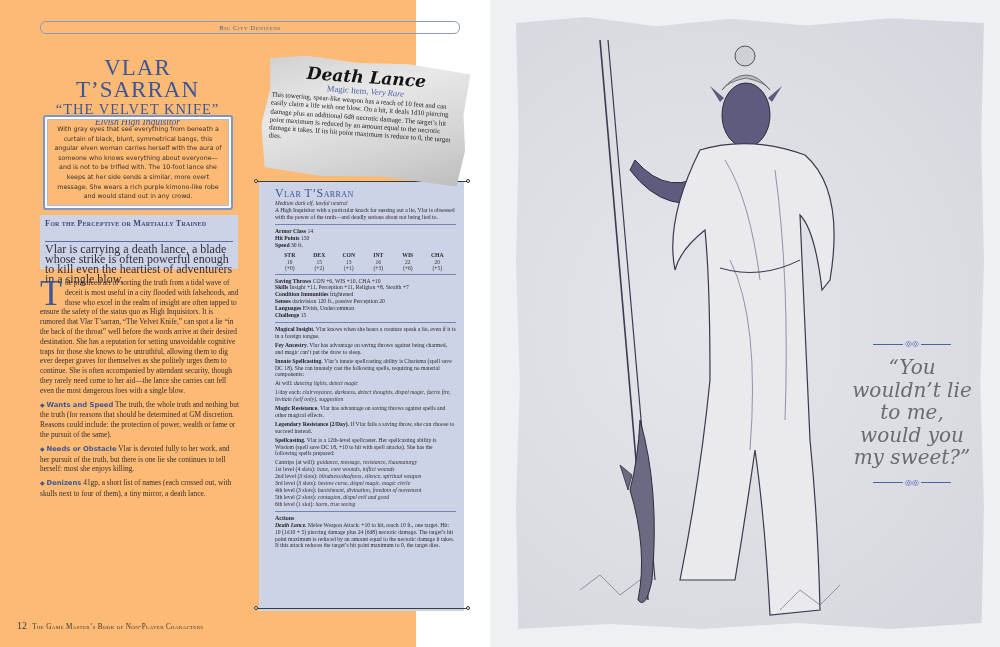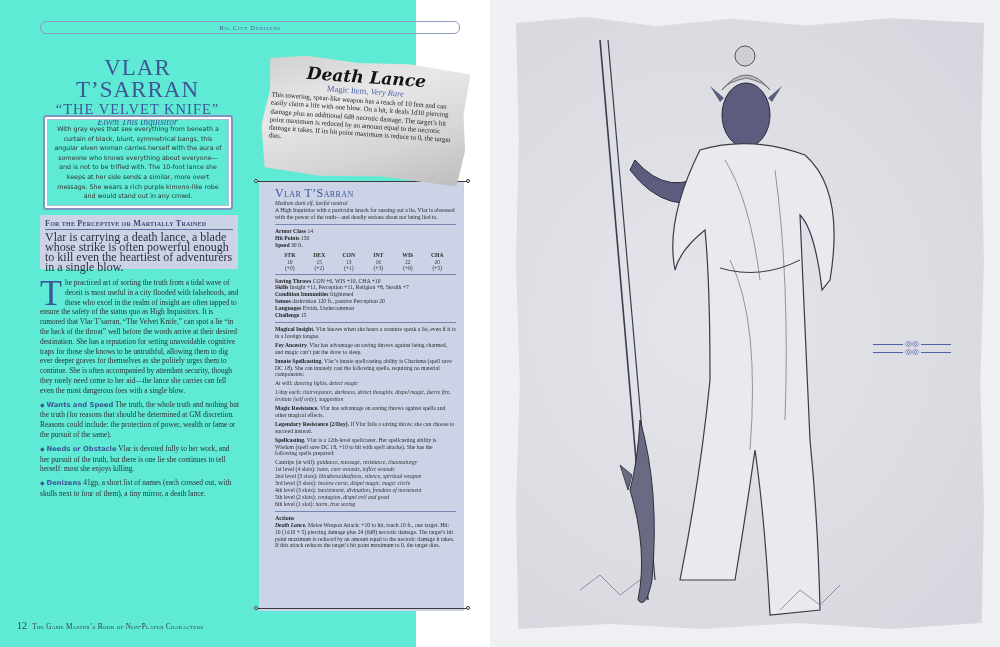--- a/index.html
+++ b/index.html
@@ -1,20 +1,20 @@
 <!DOCTYPE html>
 <html><head>
 <meta charset="utf-8">
 <style>
   * { box-sizing: border-box; margin: 0; padding: 0; }
   html, body { width: 1000px; height: 647px; overflow: hidden; background: #fff; }
   body { font-family: "Liberation Serif", "DejaVu Serif", serif; color: #2a2a2a; position: relative; }
 
   .spread { position: absolute; left: 0; top: 0; width: 1000px; height: 647px; }
-  .left-page { position: absolute; left: 0; top: 0; width: 416px; height: 647px; background: #5eead4; }
+  .left-page { position: absolute; left: 0; top: 0; width: 416px; height: 647px; background: #fdba74; }
   .right-page { position: absolute; left: 490px; top: 0; width: 510px; height: 647px; background: #eef0f3; }
 
   
   .running-header {
     position: absolute; left: 40px; top: 21px; width: 420px; height: 13px;
     border: 1px solid #8b9bbd; border-radius: 6px;
     text-align: center; font-size: 6.6px; letter-spacing: 0.6px; color: #4a6199;
     font-variant: small-caps; line-height: 11px;
   }
 
@@ -30,21 +30,21 @@
     border: 2px solid #8096c0; border-radius: 3px; box-shadow: inset 0 0 0 2px #fff, inset 0 0 0 3px #aebcd9;
     padding: 7px 8px; text-align: center;
     font-family: "DejaVu Sans", sans-serif; font-size: 6.3px; line-height: 9.6px; color: #333;
   }
 
   
   .perc-box {
     position: absolute; left: 40px; top: 215px; width: 198px; height: 54px;
     background: #cdd3e7; padding: 4px 5px;
   }
-  .perc-title { font-variant: small-caps; font-size: 8.2px; font-weight: bold; color: #3d4b75; border-bottom: 1px solid #5b6e9e; padding-bottom: 1px; letter-spacing: 0.2px; }
+  .perc-title { font-variant: small-caps; font-size: 8.2px; font-weight: bold; color: #3d4b75; border-bottom: 1px solid #5b6e9e; padding-bottom: 13px; letter-spacing: 0.2px; }
   .perc-text { font-size: 12px; line-height: 10px; color: #2f2f3a; margin-top: 2px; }
 
   
   .body-text { position: absolute; left: 40px; top: 278px; width: 200px; font-size: 7.4px; line-height: 9.8px; color: #2f2f34; }
   .dropcap { float: left; font-size: 36px; line-height: 28px; color: #3d5796; margin: 1px 3px 0 0; width: 22px; text-align: center; }
   .body-text p { margin-bottom: 4px; }
   .label { font-family: "DejaVu Sans", sans-serif; font-size: 6.8px; color: #3d5796; font-weight: bold; }
   .diamond { color: #3d5796; font-size: 6px; }
 
   .footer { position: absolute; left: 17px; top: 620px; font-size: 9px; color: #3a3a3a; text-align: right; }
@@ -109,21 +109,21 @@
 
 <div class="spread">
 
   <div class="left-page">
 
     <div class="running-header">Big City Denizens</div>
 
     <div class="npc-title">
       <div class="npc-name">VLAR T’SARRAN</div>
       <div class="npc-nick">“THE VELVET KNIFE”</div>
-      <div class="npc-role">Elven This Inquisitor</div>
+      <div class="npc-role">Elvish High Inquisitor</div>
     </div>
 
     <div class="desc-box">With gray eyes that see everything from beneath a curtain of black, blunt, symmetrical bangs, this angular elven woman carries herself with the aura of someone who knows everything about everyone—and is not to be trifled with. The 10-foot lance she keeps at her side sends a similar, more overt message. She wears a rich purple kimono-like robe and would stand out in any crowd.</div>
 
     <div class="perc-box">
       <div class="perc-title">For the Perceptive or Martially Trained</div>
       <div class="perc-text">Vlar is carrying a death lance, a blade whose strike is often powerful enough to kill even the heartiest of adventurers in a single blow.</div>
     </div>
 
     <div class="body-text">
@@ -262,20 +262,21 @@
 
     <path d="M20 570 L40 555 L60 575 L80 560 M220 590 L240 570 L260 585 L280 565" stroke="#7b7b92" stroke-width="0.8" fill="none"></path>
   </svg>
 
   <div class="quote-block">
     <div class="quote-orn">
       <span class="line"></span>
         <span class="knot">◎◎</span>
         <span class="line"></span>
     </div>
+    <div class="quote-text">“You wouldn’t lie to me, would you my sweet?”</div>
     <div class="quote-orn">
       <span class="line"></span>
         <span class="knot">◎◎</span>
         <span class="line"></span>
     </div>
   </div>
 
 </div>
 
 </body></html>

